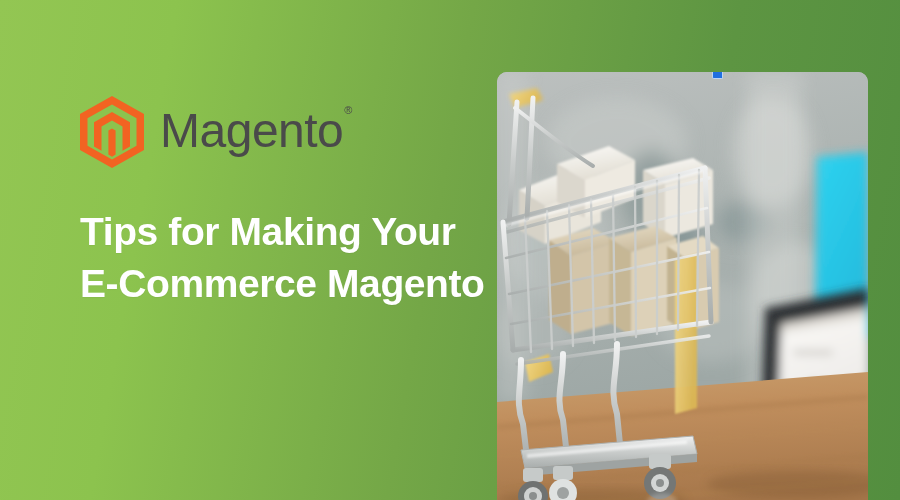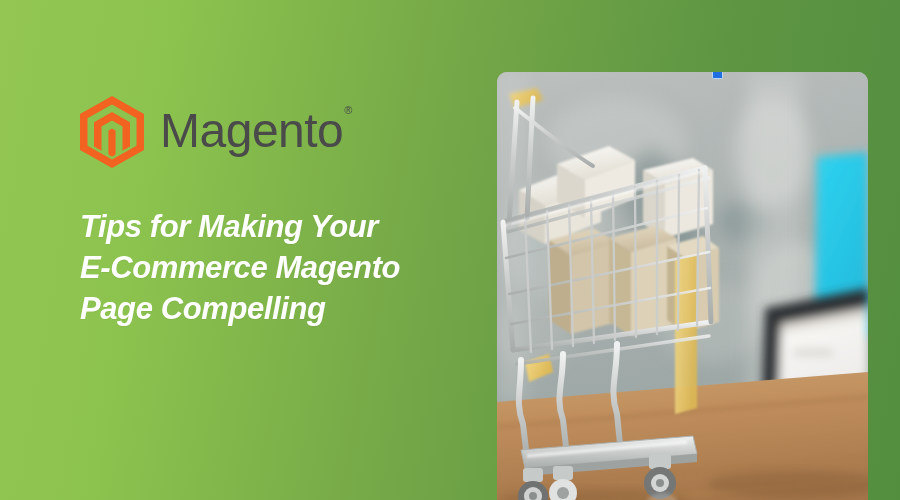--- a/index.html
+++ b/index.html
@@ -49,27 +49,26 @@
     position:relative;
     top:-16px;
     left:1px;
     color:#4a4a4a;
   }
 
   
   .headline {
     margin-top:38px;
     color:#ffffff;
-    font-size:31px;
+    font-size:39px;
     font-weight:bold;
     line-height:1.33;
     letter-spacing:-0.4px;
     font-family:"Liberation Sans", sans-serif;
     text-shadow:0 1px 1px rgba(0,0,0,0.04);
-    font-style:italic;
   }
   .headline .hl-line { display:block; white-space:nowrap; }
 
   
   .photo-panel {
     position:absolute;
     left:497px; top:72px;
     width:371px; height:440px;
     border-radius:10px 10px 0 0;
     overflow:hidden;
@@ -104,21 +103,20 @@
 
         <path d="M32 16 L50 26.2 L50 50.5 L42.5 54.7 L42.5 30.4 L32 24.5 L21.5 30.4 L21.5 54.7 L14 50.5 L14 26.2 Z" fill="#f26322"></path>
         <path d="M28.4 58.6 L28.4 34.6 L32 32.5 L35.6 34.6 L35.6 58.6 L32 60.7 Z" fill="#f26322"></path>
       </svg>
       <div class="logo-wordmark"><span>Magento</span><span class="logo-reg">®</span></div>
     </div>
 
     <div class="headline">
       <span class="hl-line">Tips for Making Your</span>
       <span class="hl-line">E-Commerce Magento</span>
-      <span class="hl-line">Page Compelling</span>
     </div>
 
   </div>
 
   <div class="photo-panel">
     <svg class="photo-svg" viewBox="0 0 371 440" preserveAspectRatio="xMidYMid slice" aria-hidden="true">
       <defs>
 
         <filter id="blurBig" x="-20%" y="-20%" width="140%" height="140%">
           <feGaussianBlur stdDeviation="9"></feGaussianBlur>

